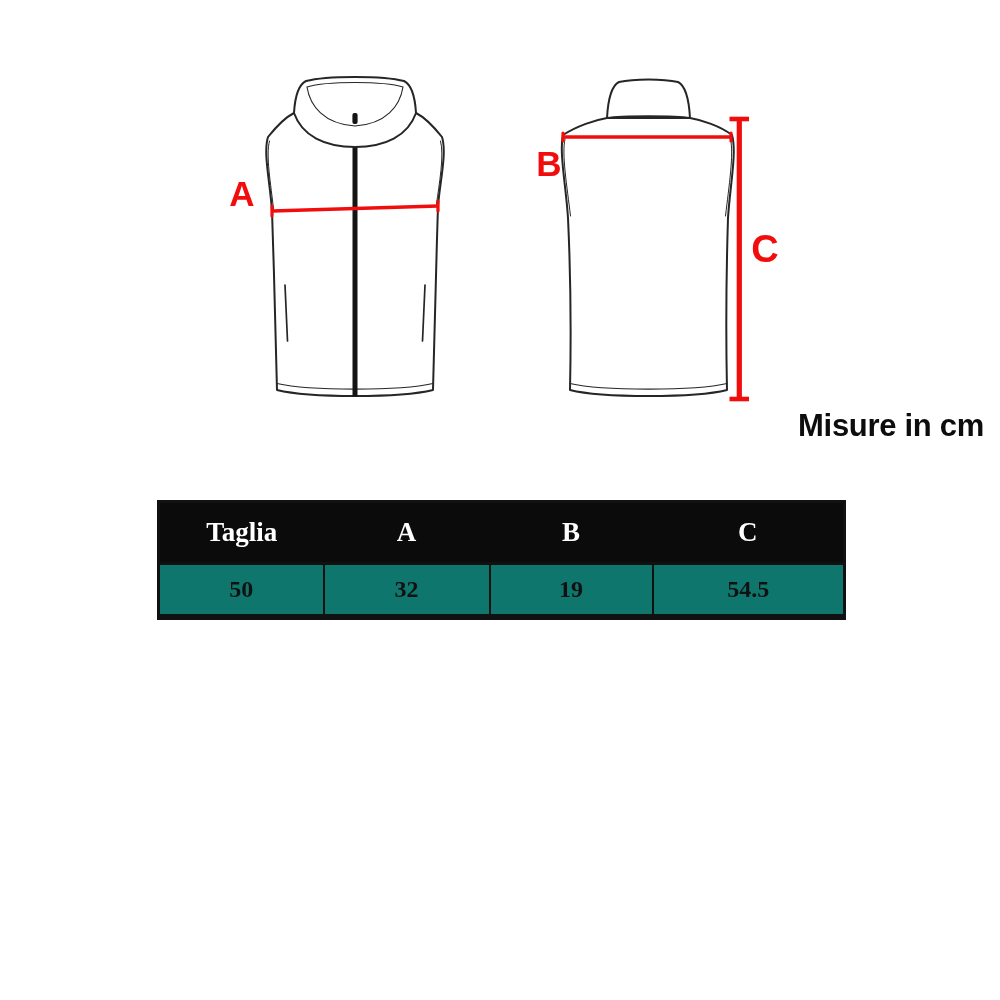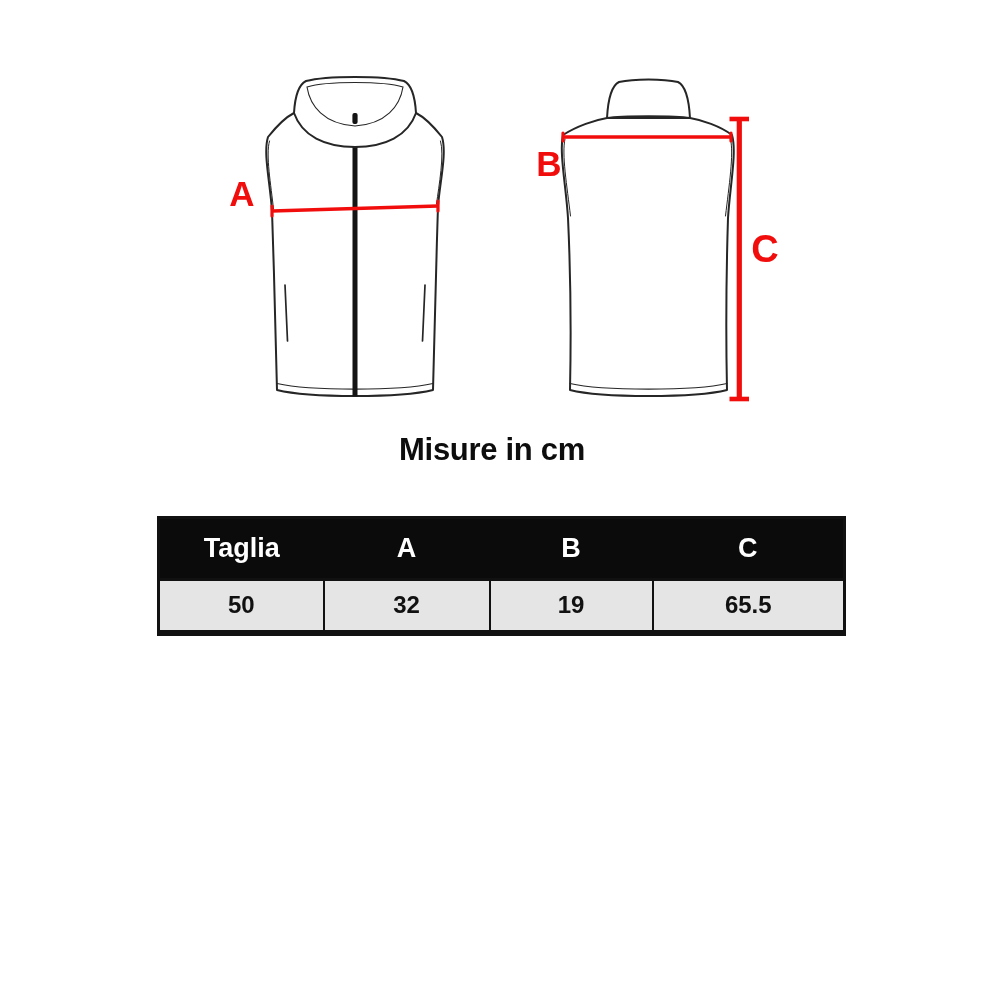--- a/index.html
+++ b/index.html
@@ -47,51 +47,52 @@
     line-height: 1;
     letter-spacing: 0;
   }
   .label-a { left: 222px; top: 176px; width: 40px; font-size: 35px; }
   .label-b { left: 529px; top: 146px; width: 40px; font-size: 35px; }
   .label-c { left: 744px; top: 230px; width: 42px; font-size: 38px; }
 
   .chart-title {
     position: absolute;
     left: 0;
-    top: 432px;
+    top: 408px;
     width: 984px;
-    text-align: center;
+    text-align: right;
     font-size: 31px;
     font-weight: bold;
     color: #0d0d0d;
     letter-spacing: -0.3px;
   }
 
   table.size-table {
     position: absolute;
     left: 157px;
-    top: 516px;
+    top: 500px;
     width: 686px;
     border-collapse: collapse;
     table-layout: fixed;
     border: 3px solid var(--table_border);
     border-bottom: 6px solid var(--table_border);
+    font-family: Liberation Serif, serif;
   }
   table.size-table thead th {
     background: var(--table_header_bg);
     color: var(--table_header_text);
     height: 62px;
     font-size: 27px;
     font-weight: bold;
     text-align: center;
     vertical-align: middle;
     border: none;
   }
   table.size-table tbody td {
-    background: #e5e5e5;
+    background: #0f766e;
     color: var(--table_cell_text);
     height: 53px;
     font-size: 24px;
     font-weight: bold;
     text-align: center;
     vertical-align: middle;
     border: 2px solid var(--table_border);
     border-top: 3px solid var(--table_border);
   }
 </style>
@@ -190,18 +191,18 @@
         <th>A</th>
         <th>B</th>
         <th>C</th>
       </tr>
     </thead>
     <tbody>
       <tr>
         <td>50</td>
         <td>32</td>
         <td>19</td>
-        <td>65.5</td>
+        <td>54.5</td>
       </tr>
     </tbody>
   </table>
 
 </div>
 
 </body></html>

